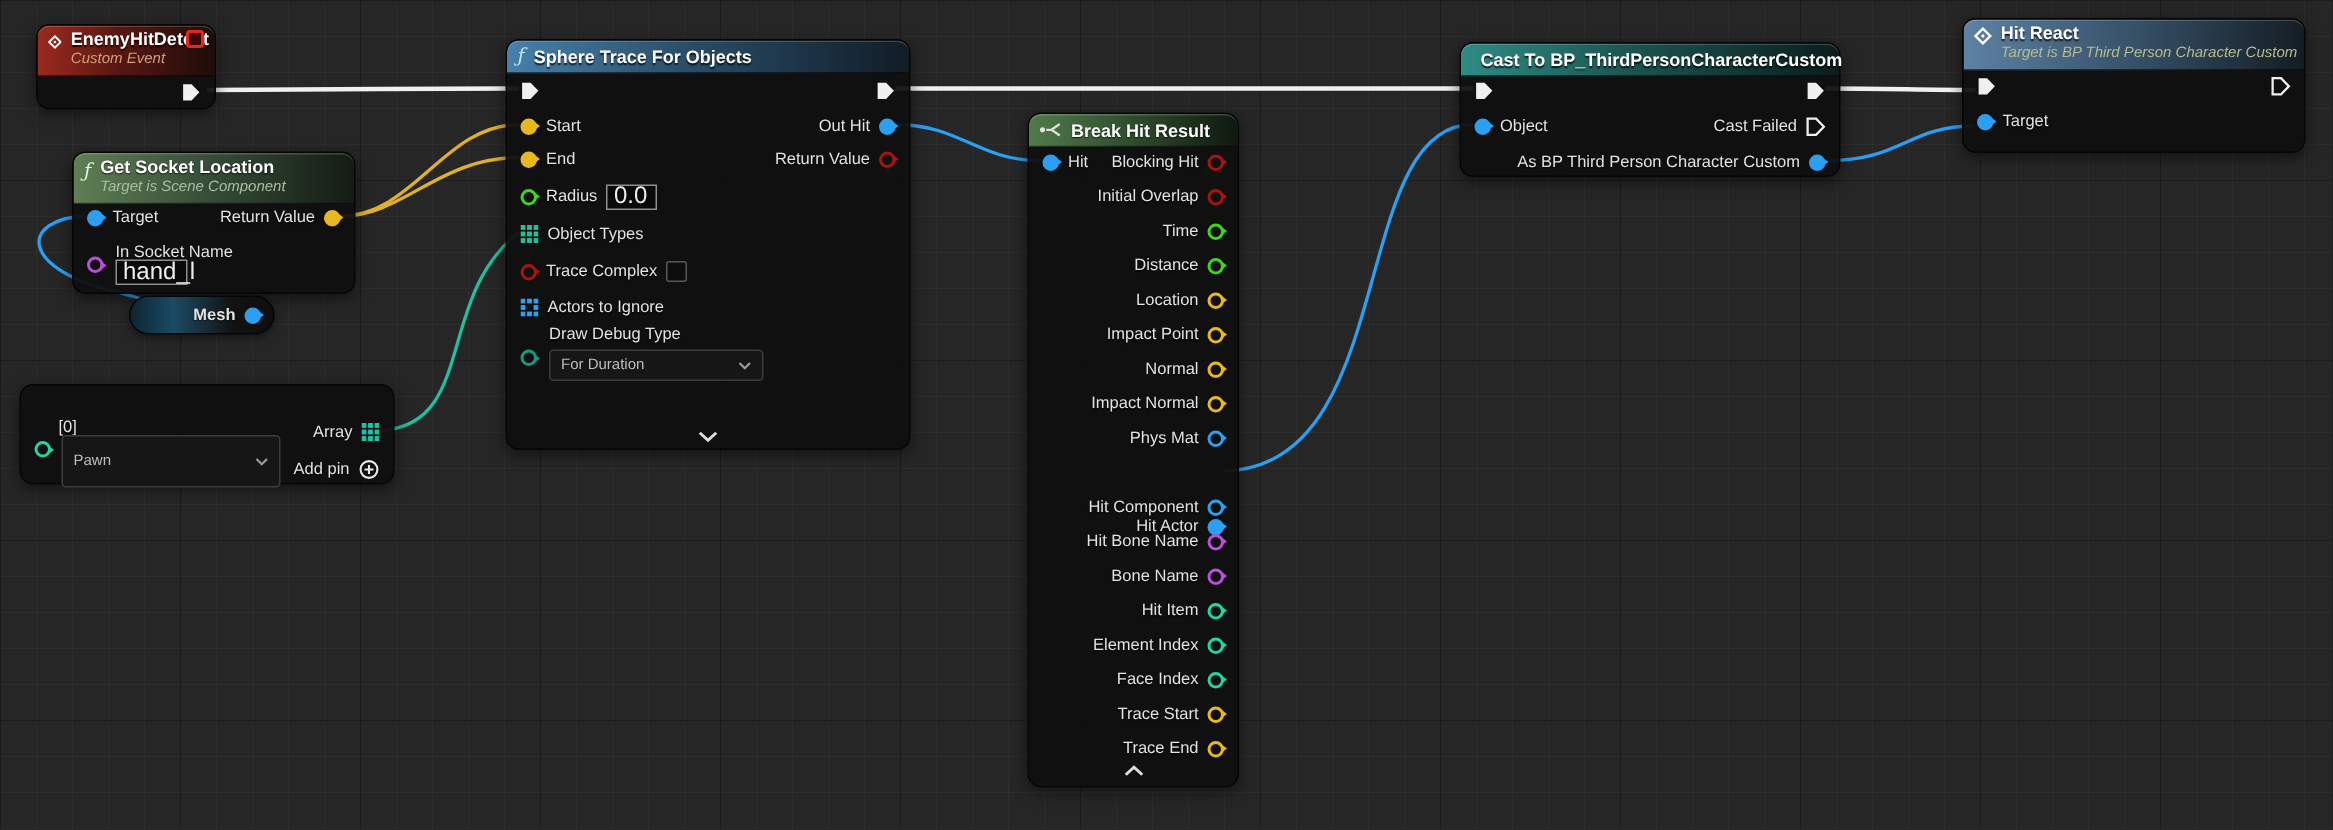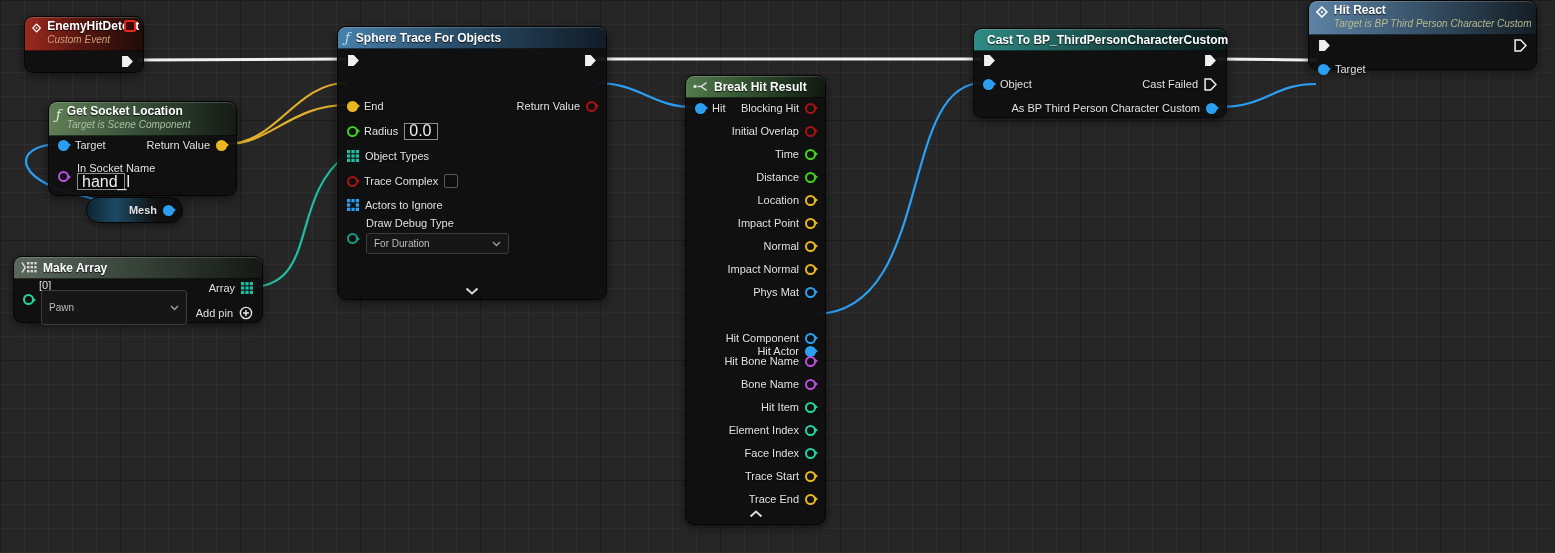--- a/index.html
+++ b/index.html
@@ -146,37 +146,20 @@
     <span class="pin hollow c-name" style="position:absolute;left:9px;top:69px;"></span>
     <div class="valuebox" style="position:absolute;left:28px;top:71px;width:48px;height:17px;">hand_l</div>
   </div>
 
   <div class="meshpill" style="left:86px;top:197px;width:97px;">
     <span class="lbl" style="font-weight:bold;">Mesh</span>
     <span class="pin filled c-obj"></span>
   </div>
 
   <div class="node" style="left:13px;top:256px;width:250px;height:67px;">
-    <div class="hdr g-makearr">
-      <svg class="icon" width="16" height="11" viewBox="0 0 16 11">
-          <path d="M1 0.5l3.2 5L1 10.5" fill="none" stroke="#d8d8d8" stroke-width="1.4"></path>
-          <g fill="#d8d8d8">
-            <rect x="6" y="0" width="2.4" height="2.4"></rect>
-            <rect x="9.6" y="0" width="2.4" height="2.4"></rect>
-            <rect x="13.2" y="0" width="2.4" height="2.4"></rect>
-            <rect x="6" y="4" width="2.4" height="2.4"></rect>
-            <rect x="9.6" y="4" width="2.4" height="2.4"></rect>
-            <rect x="13.2" y="4" width="2.4" height="2.4"></rect>
-            <rect x="6" y="8" width="2.4" height="2.4"></rect>
-            <rect x="9.6" y="8" width="2.4" height="2.4"></rect>
-            <rect x="13.2" y="8" width="2.4" height="2.4"></rect>
-          </g>
-        </svg>
-      <span class="t">Make Array</span>
-    </div>
     <span class="lbl" style="position:absolute;left:25px;top:22px;">[0]</span>
     <span class="pin hollow c-int" style="position:absolute;left:9px;top:37px;"></span>
     <div class="dropdown" style="position:absolute;left:27px;top:33px;width:146px;height:35px;">
       <span>Pawn</span>
       <svg width="9" height="6" viewBox="0 0 9 6">
           <path d="M1 1l3.5 3.5L8 1" fill="none" stroke="#9a9a9a" stroke-width="1.5"></path>
         </svg>
     </div>
     <div class="row out" style="top:20px;">
       <span class="lbl">Array</span>
@@ -209,20 +192,30 @@
       <span class="t">Sphere Trace For Objects</span>
     </div>
     <div class="row both" style="top:22px;">
       <svg class="execpin" width="13" height="13" viewBox="0 0 12 12">
           <path d="M1 1h5.2L11 6L6.2 11H1z" fill="#f0f0f0"></path>
         </svg>
       <svg class="execpin" width="13" height="13" viewBox="0 0 12 12">
           <path d="M1 1h5.2L11 6L6.2 11H1z" fill="#f0f0f0"></path>
         </svg>
     </div>
+    <div class="row both" style="top:46px;">
+      <span style="display:flex;align-items:center;gap:6px;">
+          <span class="pin filled c-vec"></span>
+          <span class="lbl">Start</span>
+        </span>
+      <span style="display:flex;align-items:center;gap:6px;">
+          <span class="lbl">Out Hit</span>
+          <span class="pin filled c-obj"></span>
+        </span>
+    </div>
     <div class="row both" style="top:68px;">
       <span style="display:flex;align-items:center;gap:6px;">
           <span class="pin filled c-vec"></span>
           <span class="lbl">End</span>
         </span>
       <span style="display:flex;align-items:center;gap:6px;">
           <span class="lbl">Return Value</span>
           <span class="pin hollow c-bool"></span>
         </span>
     </div>
@@ -397,21 +390,21 @@
             <path d="M1 1h5.2L11 6L6.2 11H1z" fill="none" stroke="#f0f0f0" stroke-width="1.4"></path>
           </svg>
         </span>
     </div>
     <div class="row out" style="top:68px;">
       <span class="lbl">As BP Third Person Character Custom</span>
       <span class="pin filled c-obj"></span>
     </div>
   </div>
 
-  <div class="node" style="left:1308px;top:0;width:229px;height:70px;">
+  <div class="node" style="left:1308px;top:12px;width:229px;height:90px;">
     <div class="hdr hdr2 g-steel">
       <svg class="icon" width="12" height="12" viewBox="0 0 12 12">
           <path d="M6 1L11 6L6 11L1 6z" fill="none" stroke="#fff" stroke-width="1.6"></path>
           <circle cx="6" cy="6" r="1.1" fill="#fff"></circle>
         </svg>
       <div class="titles">
         <span class="t">Hit React</span>
         <span class="s sub-olive">Target is BP Third Person Character Custom</span>
       </div>
     </div>

